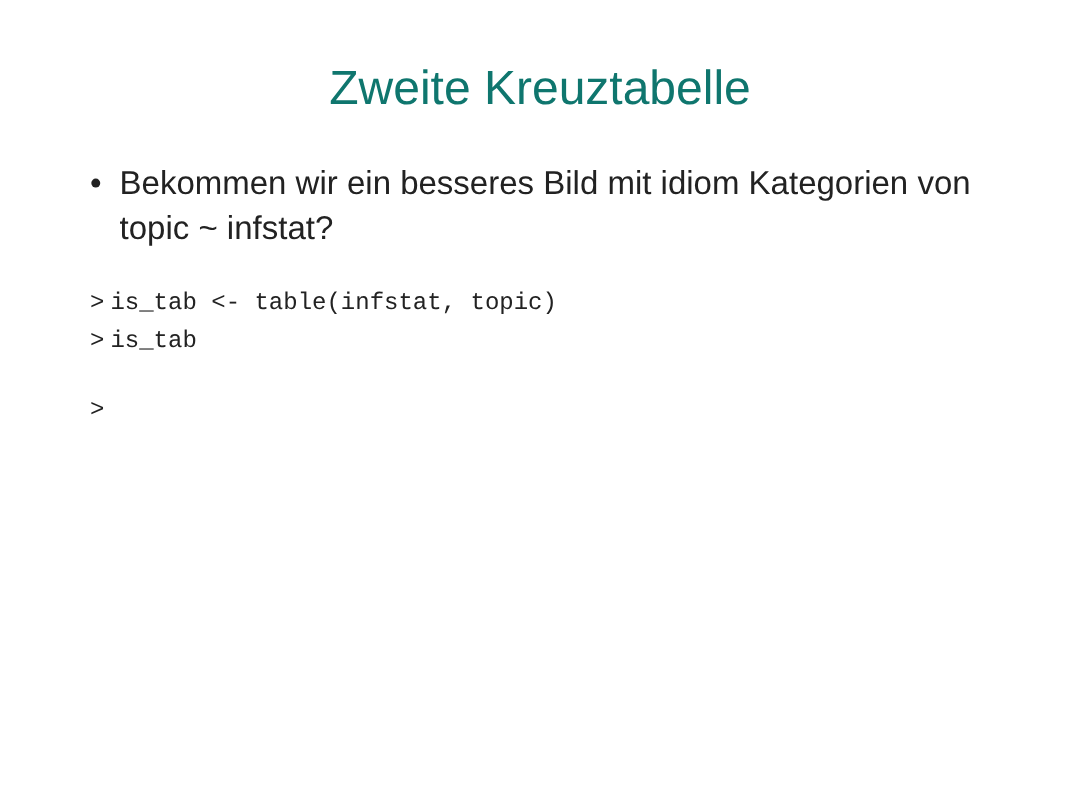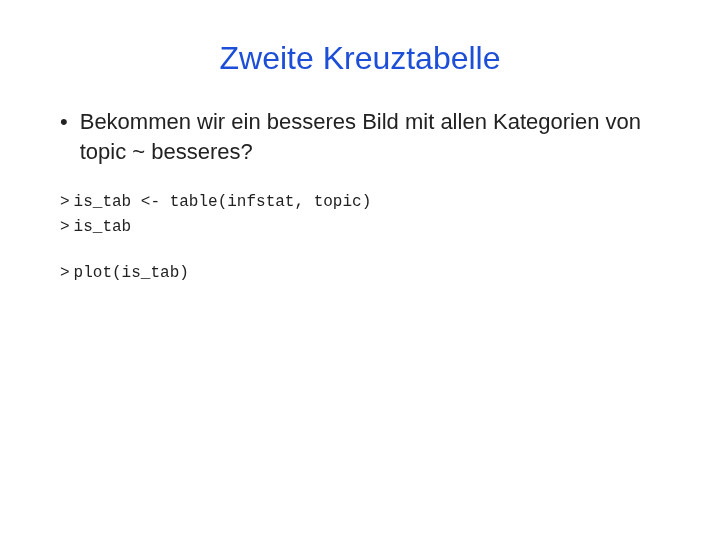--- a/index.html
+++ b/index.html
@@ -22,21 +22,21 @@
       padding: 40px 60px;
       display: flex;
       flex-direction: column;
     }
 
     .title {
       font-size: 32px;
       font-weight: normal;
       text-align: center;
       margin-bottom: 30px;
-      color: #1d4ed8;
+      color: #0f766e;
     }
 
     .bullet-section {
       margin-bottom: 24px;
     }
 
     .bullet-item {
       display: flex;
       align-items: flex-start;
       font-size: 22px;
@@ -81,35 +81,34 @@
 </head>
 <body>
 
 <div class="slide">
 
   <h1 class="title">Zweite Kreuztabelle</h1>
 
   <div class="bullet-section">
     <div class="bullet-item">
       <span class="bullet-dot">•</span>
-      <span>Bekommen wir ein besseres Bild mit allen Kategorien von topic ~ besseres?</span>
+      <span>Bekommen wir ein besseres Bild mit idiom Kategorien von topic ~ infstat?</span>
     </div>
   </div>
 
   <div class="code-section">
     <div class="code-line">
       <span class="prompt">&gt;</span>
       <span class="code-block">is_tab &lt;- table(infstat, topic)</span>
     </div>
     <div class="code-line">
       <span class="prompt">&gt;</span>
       <span class="code-block">is_tab</span>
     </div>
   </div>
 
   <div class="plot-section">
     <div class="code-line">
       <span class="prompt">&gt;</span>
-      <span class="code-block">plot(is_tab)</span>
     </div>
   </div>
 
 </div>
 
 </body></html>

